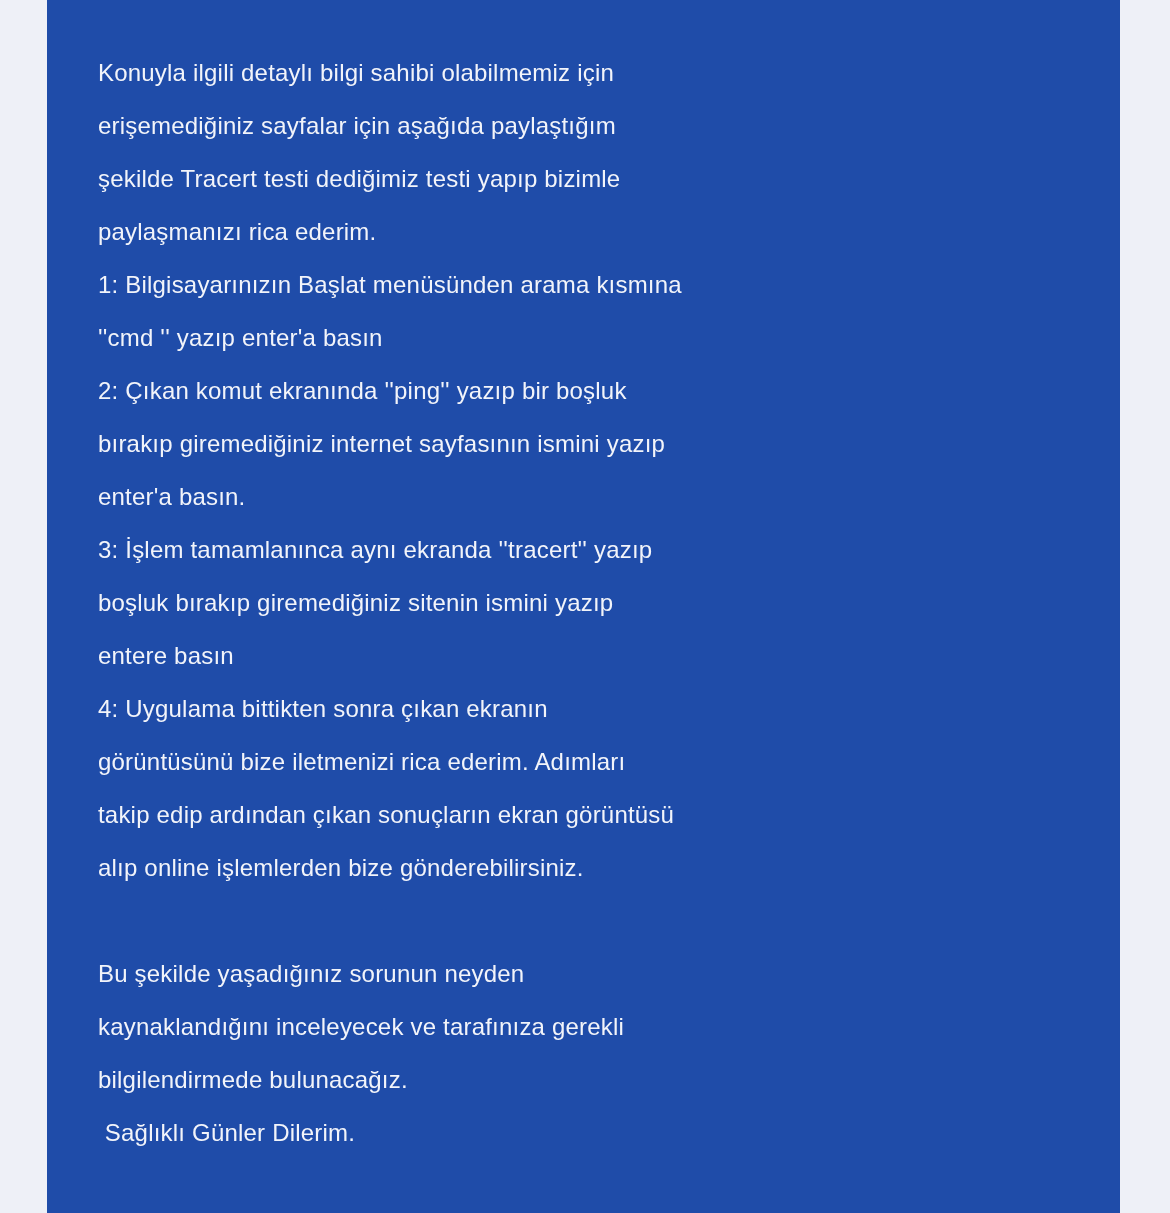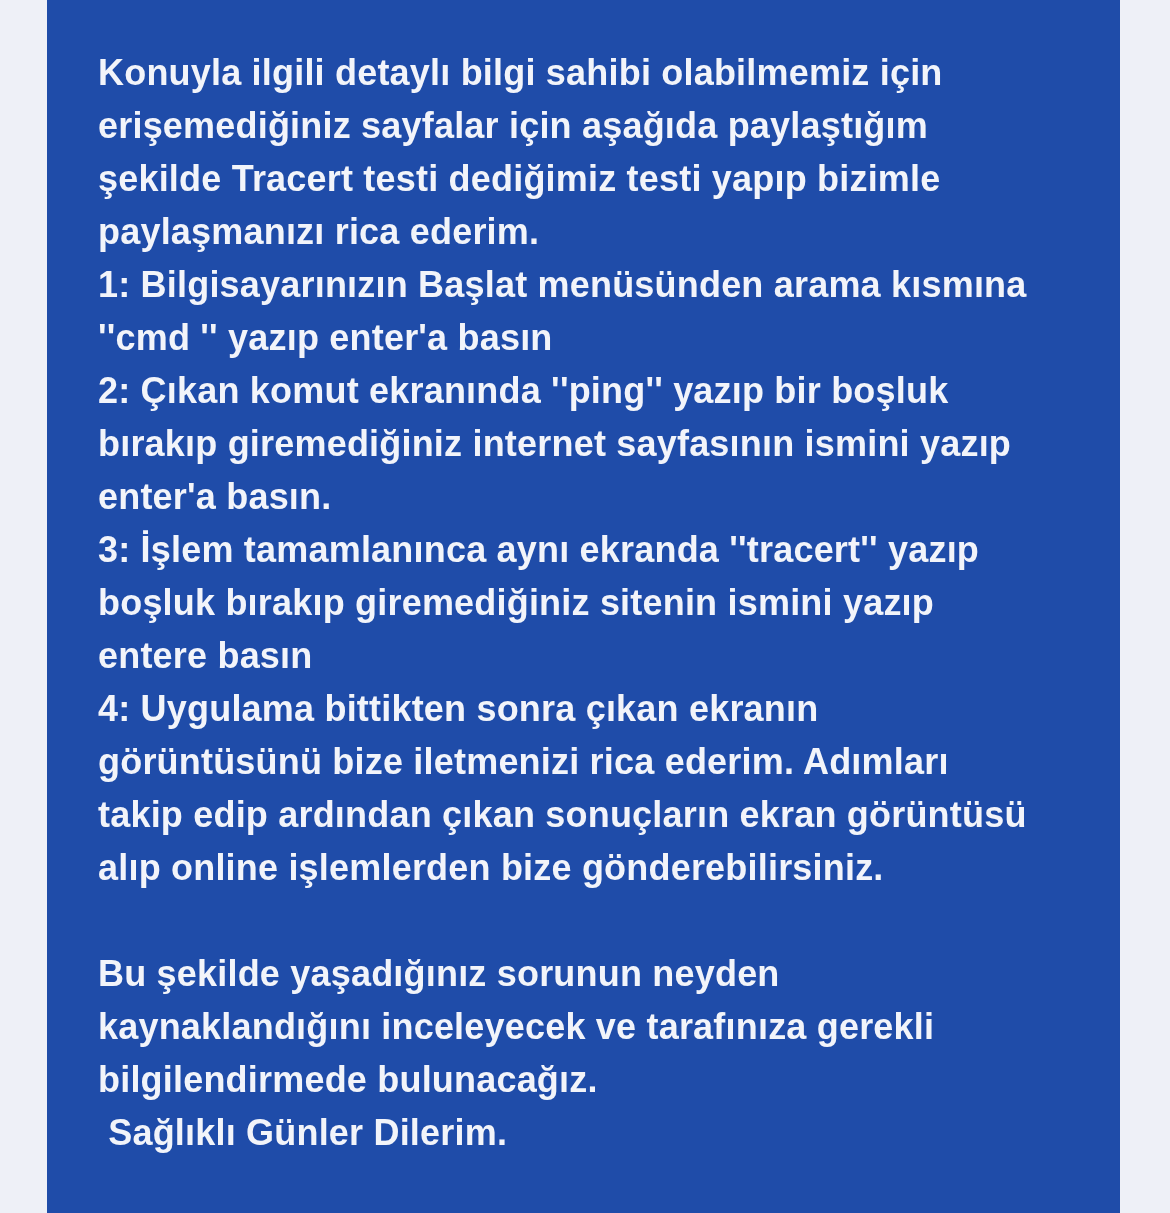--- a/index.html
+++ b/index.html
@@ -25,23 +25,23 @@
     left: 47px;
     top: 0;
     width: 1073px;
     height: 1213px;
     background: var(--bubble-bg);
     padding: 46px 50px 0 51px;
     overflow: hidden;
   }
   .message-text {
     font-family: "Liberation Sans", sans-serif;
-    font-size: 36px;
+    font-size: 24px;
     line-height: 53px;
-    font-weight: 700;
+    font-weight: 400;
     color: var(--text-color);
     white-space: pre;
     letter-spacing: 0.2px;
   }
 </style>
 </head>
 <body>
 
 <div class="message-bubble">
   <div class="message-text">Konuyla ilgili detaylı bilgi sahibi olabilmemiz için

